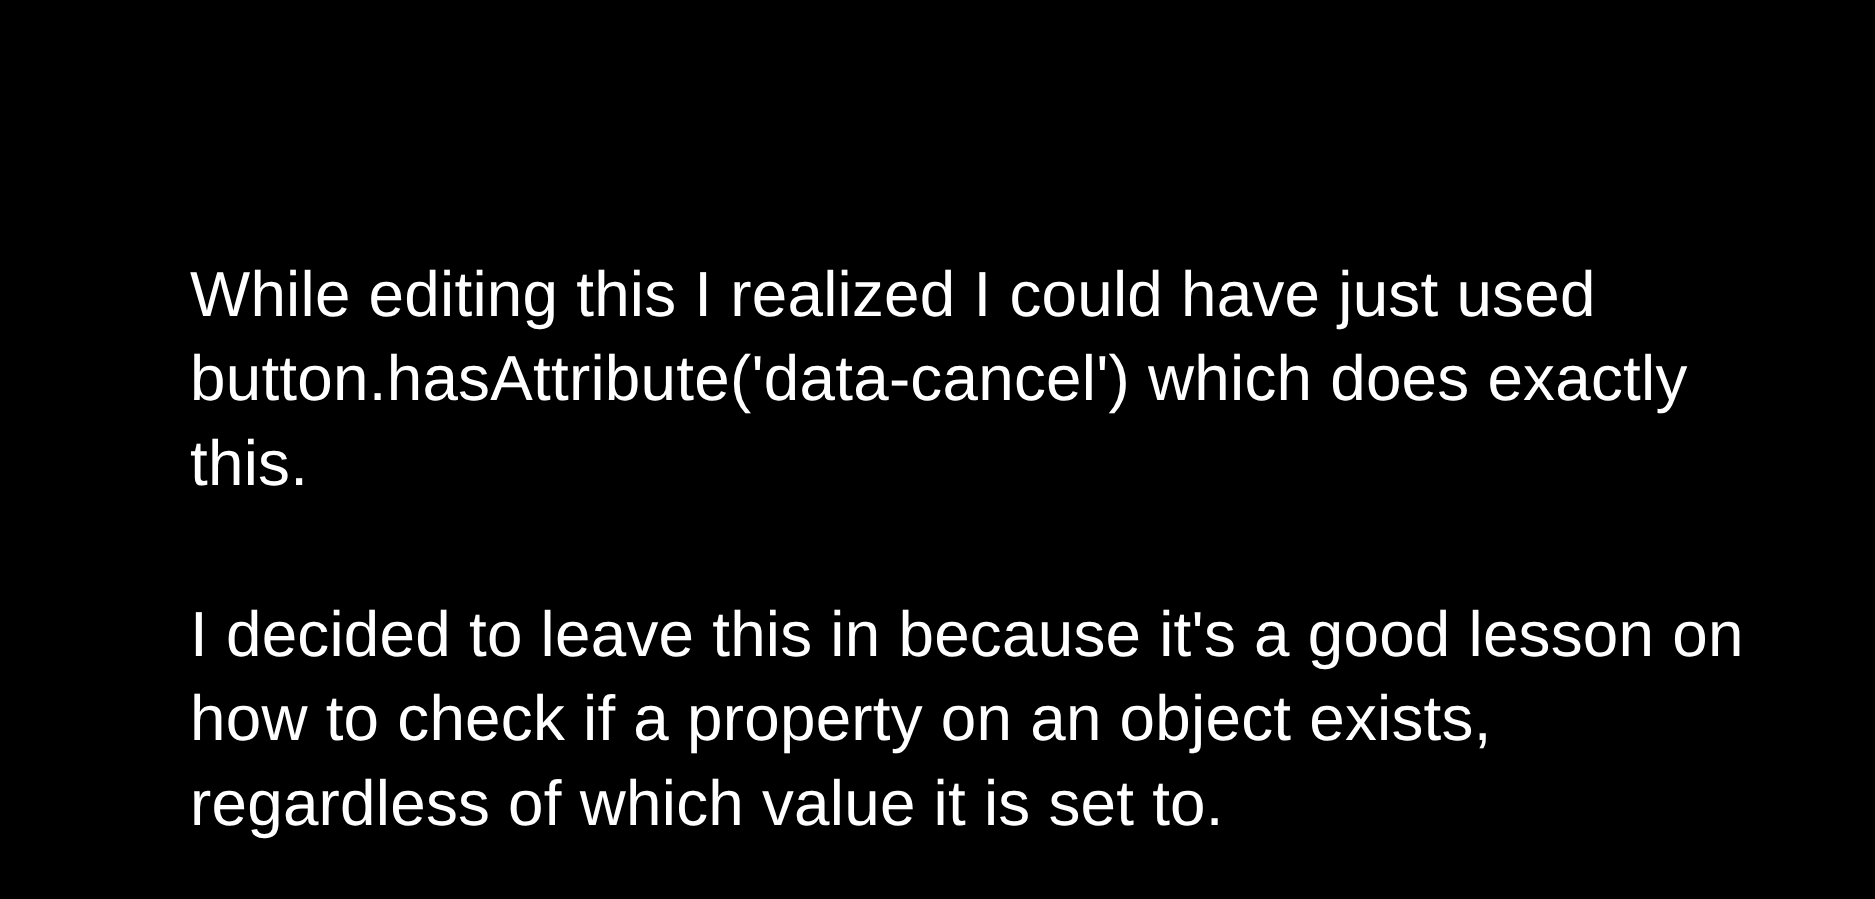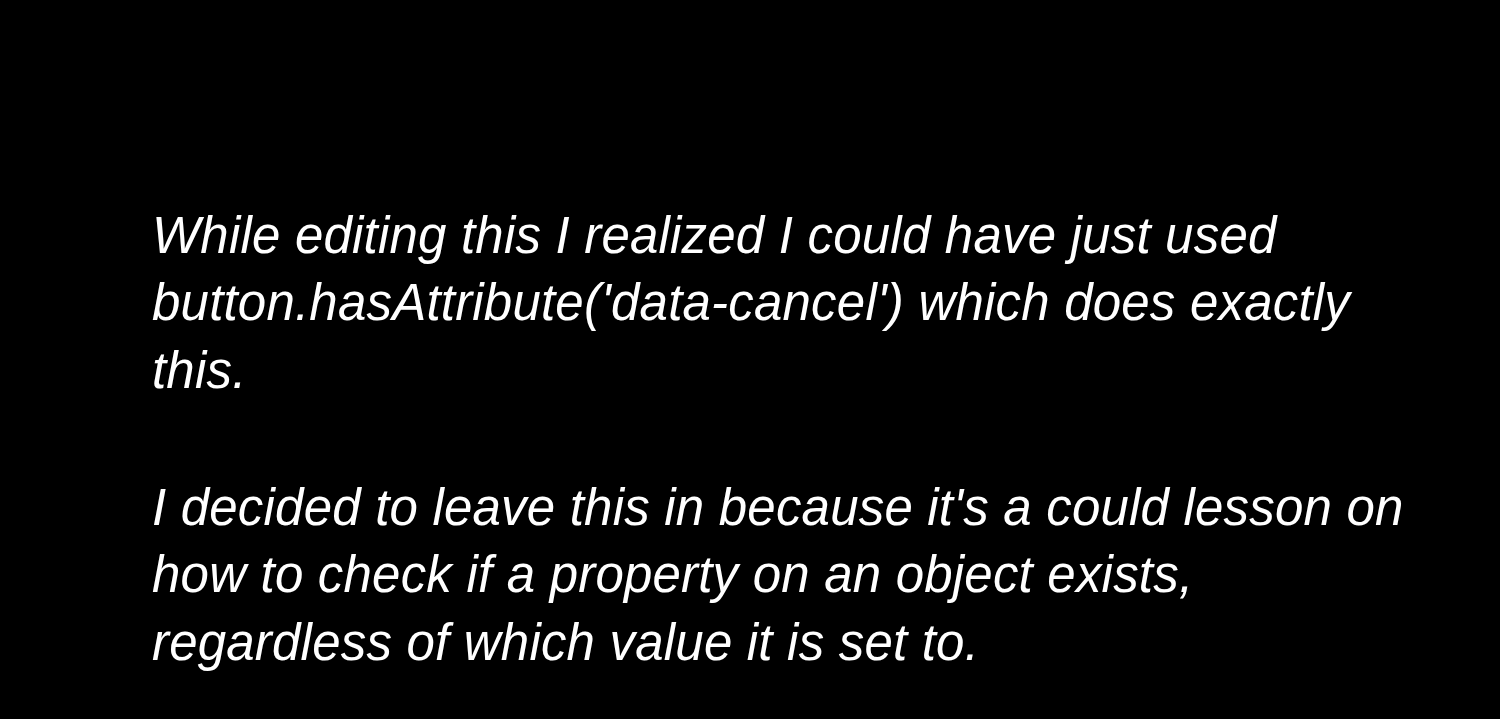--- a/index.html
+++ b/index.html
@@ -1,19 +1,18 @@
 <!DOCTYPE html>
 <html><head>
   <meta charset="utf-8">
   <style>
     * {
       margin: 15px;
       padding: 0;
       box-sizing: border-box;
-      font-style: italic;
     }
     body {
       width: 1500px;
       height: 719px;
       background-color: #000000;
       font-family: "Gill Sans", "Gill Sans MT", "Helvetica Neue", Helvetica, Arial, sans-serif;
       color: #ffffff;
       overflow: hidden;
       position: relative;
     }
@@ -32,14 +31,14 @@
     }
     .paragraph:last-child {
       margin-bottom: 0;
     }
   </style>
 </head>
 <body>
 
 <div class="slide-content">
   <p class="paragraph">While editing this I realized I could have just used button.hasAttribute('data-cancel') which does exactly this.</p>
-  <p class="paragraph">I decided to leave this in because it's a could lesson on how to check if a property on an object exists, regardless of which value it is set to.</p>
+  <p class="paragraph">I decided to leave this in because it's a good lesson on how to check if a property on an object exists, regardless of which value it is set to.</p>
 </div>
 
 </body></html>

